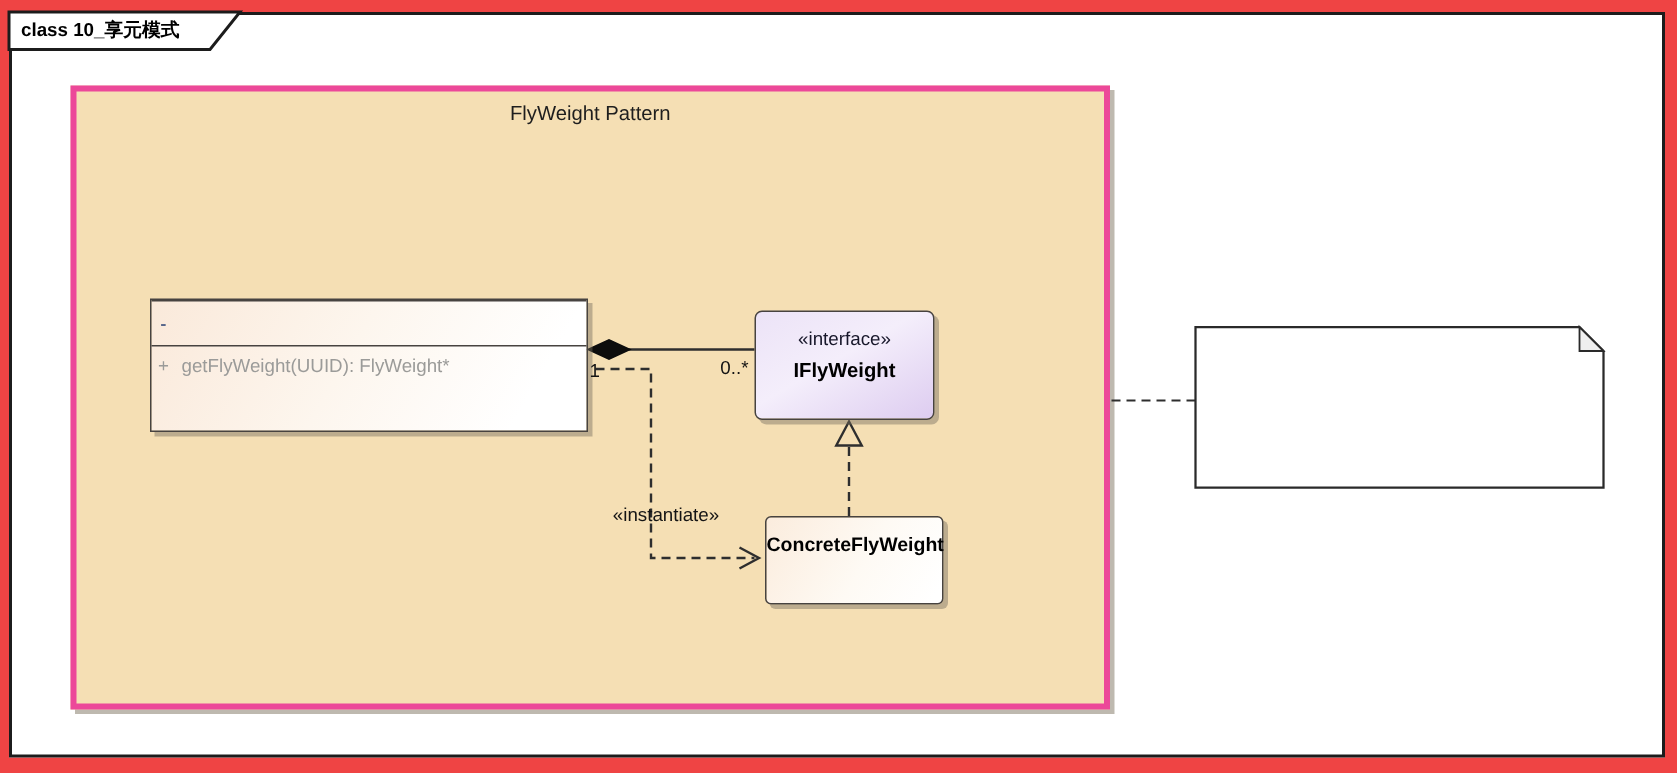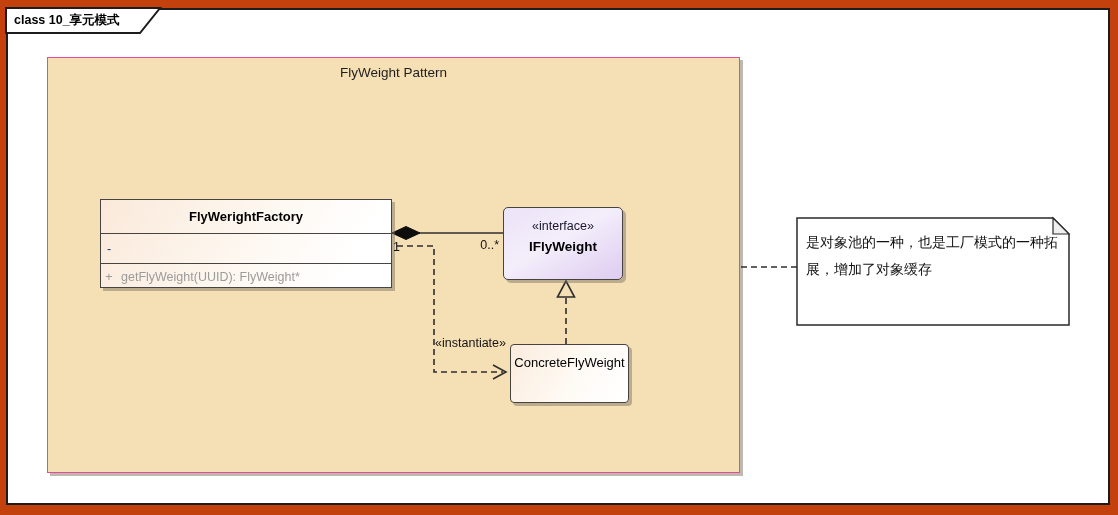--- a/index.html
+++ b/index.html
@@ -1,31 +1,31 @@
 <!DOCTYPE html>
 <html><head>
 <meta charset="utf-8">
 <style>
   html,body{margin:0;padding:0;background:#ffffff;}
   .canvas{
-    position:relative;width:1118px;height:515px;background:#c2410c;overflow:hidden;
+    position:relative;width:1118px;height:515px;background:#ef4444;overflow:hidden;
     font-family:"Liberation Sans","DejaVu Sans",sans-serif;color:#1c1c1c;
   }
   .frame{
     position:absolute;left:6px;top:8px;width:1104px;height:497px;
     border:2px solid #1c1c1c;box-sizing:border-box;background:#ffffff;z-index:0;
   }
   .overlay{position:absolute;left:0;top:0;width:1118px;height:515px;z-index:2;pointer-events:none;}
   .tab-label{
     position:absolute;left:14px;top:12px;z-index:3;
     font-size:12.5px;font-weight:bold;color:#000;white-space:nowrap;
   }
   .boundary{
     position:absolute;left:47px;top:57px;width:693px;height:416px;z-index:1;
-    background:#f5dfb4;border:1px solid #ec4899;box-sizing:border-box;
+    background:#f5dfb4;border:4px solid #ec4899;box-sizing:border-box;
     box-shadow:3px 3px 0 rgba(125,115,95,.5);
   }
   .boundary-title{
     margin-top:7px;text-align:center;font-size:13.5px;color:#1e1e1e;
   }
   .uml-box{
     position:absolute;z-index:3;box-sizing:border-box;
     border:1px solid #474340;
     box-shadow:3px 3px 0 rgba(120,110,95,.45);
   }
@@ -50,27 +50,27 @@
     background:linear-gradient(150deg,#ece3f7 0%,#f4eefb 45%,#ddccf0 100%);
     text-align:center;padding-top:11px;
   }
   .stereotype{font-size:12.5px;color:#17172a;}
   .iface-name{font-size:13.5px;font-weight:bold;color:#000;margin-top:6px;}
   .concrete{
     left:510px;top:344px;width:119px;height:59px;border-radius:4px;
     background:linear-gradient(120deg,#fbecdd 0%,#fefaf4 55%,#ffffff 95%);
     text-align:center;padding-top:10px;
   }
-  .concrete-name{font-size:13px;font-weight:normal;color:#000;}
+  .concrete-name{font-size:13px;font-weight:bold;color:#000;}
   .mult{position:absolute;z-index:3;font-size:12.5px;color:#141414;}
   .mult-src{left:393px;top:240px;}
   .mult-tgt{left:471px;top:238px;width:28px;text-align:right;}
   .instantiate-label{
-    position:absolute;left:406px;top:336px;width:100px;z-index:3;
-    text-align:right;font-size:12.5px;color:#141414;white-space:nowrap;
+    position:absolute;left:394px;top:336px;width:100px;z-index:3;
+    text-align:center;font-size:12.5px;color:#141414;white-space:nowrap;
   }
   .note-text{
     position:absolute;left:806px;top:229px;width:254px;z-index:3;
     font-size:14px;line-height:27px;color:#121212;
   }
 </style>
 </head>
 <body>
 
 <div class="canvas">
@@ -96,21 +96,20 @@
     <polygon points="1053,218 1069,234 1053,234" fill="#efefef" stroke="#2a2a2a" stroke-width="1.2"></polygon>
   </svg>
 
   <div class="tab-label">class 10_享元模式</div>
 
   <div class="boundary">
     <div class="boundary-title">FlyWeight Pattern</div>
   </div>
 
   <div class="uml-box factory">
-    <div class="uml-title">FlyWerightFactory</div>
     <div class="uml-row row-attr">
       <span class="vis">-</span>
     </div>
     <div class="uml-row row-op">
       <span class="vis">+</span>
       <span class="sig">getFlyWeight(UUID): FlyWeight*</span>
     </div>
   </div>
 
   <div class="uml-box iface">
@@ -119,15 +118,14 @@
   </div>
 
   <div class="uml-box concrete">
     <div class="concrete-name">ConcreteFlyWeight</div>
   </div>
 
   <div class="mult mult-src">1</div>
   <div class="mult mult-tgt">0..*</div>
   <div class="instantiate-label">«instantiate»</div>
 
-  <div class="note-text">是对象池的一种，也是工厂模式的一种拓展，增加了对象缓存</div>
 
 </div>
 
 </body></html>

